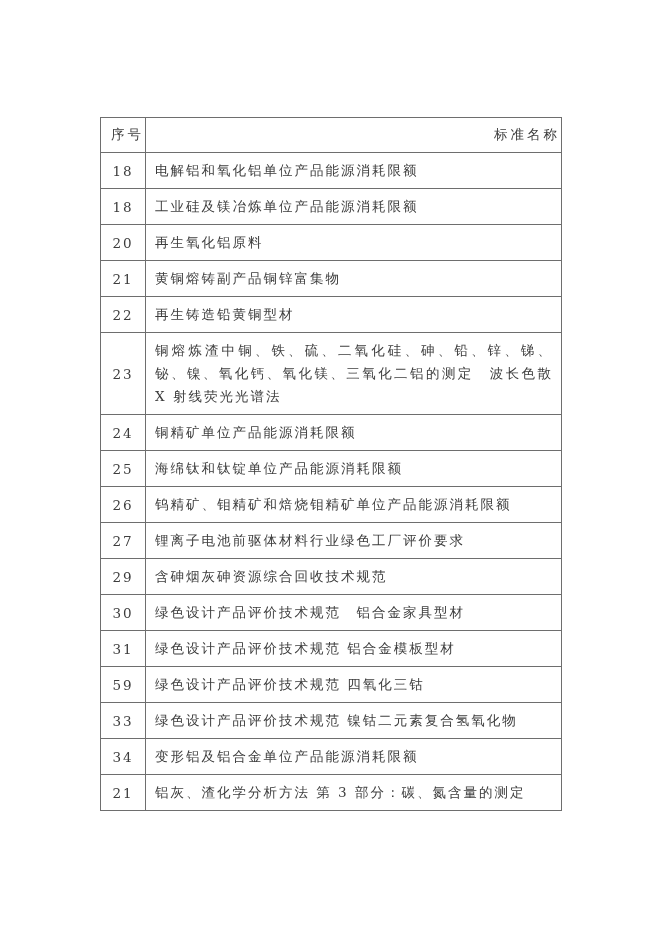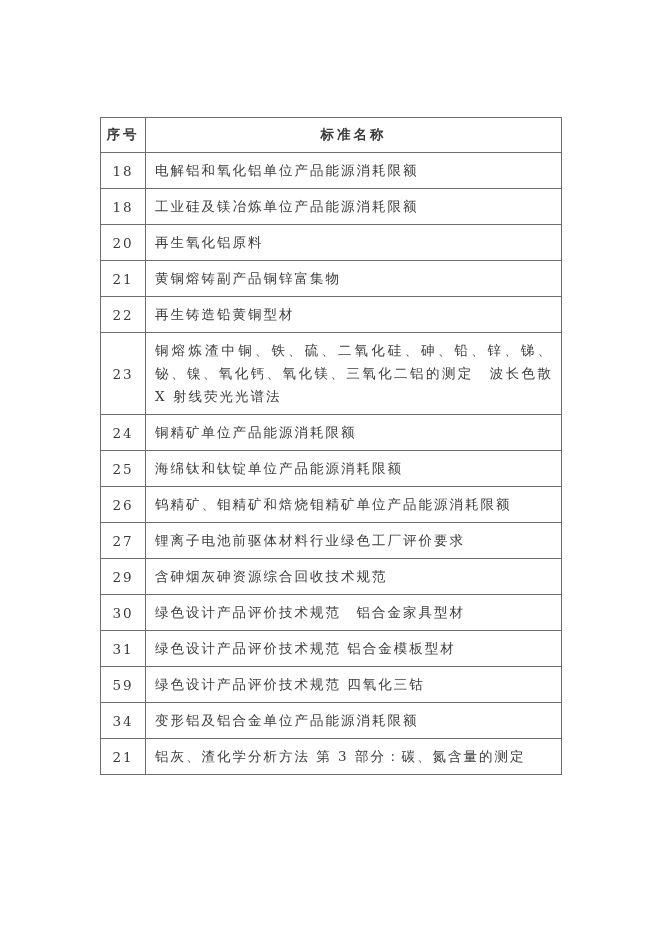--- a/index.html
+++ b/index.html
@@ -30,22 +30,22 @@
   table.standards th,
   table.standards td {
     border: 1px solid var(--border-color, #6e6e6e);
     font-size: 13.5px;
     letter-spacing: 2px;
     vertical-align: middle;
     box-sizing: border-box;
   }
   table.standards th {
     height: 35px;
-    font-weight: bold;
-    text-align: center;
+    font-weight: normal;
+    text-align: right;
     letter-spacing: 3px;
   }
   td.idx {
     height: 35px;
     text-align: center;
     letter-spacing: 0.5px;
     font-size: 13px;
   }
   td.name {
     text-align: justify;
@@ -119,20 +119,24 @@
         </tr>
         <tr>
           <td class="idx">31</td>
           <td class="name">绿色设计产品评价技术规范 铝合金模板型材</td>
         </tr>
         <tr>
           <td class="idx">59</td>
           <td class="name">绿色设计产品评价技术规范 四氧化三钴</td>
         </tr>
         <tr>
+          <td class="idx">33</td>
+          <td class="name">绿色设计产品评价技术规范 镍钴二元素复合氢氧化物</td>
+        </tr>
+        <tr>
           <td class="idx">34</td>
           <td class="name">变形铝及铝合金单位产品能源消耗限额</td>
         </tr>
         <tr>
           <td class="idx">21</td>
           <td class="name">铝灰、渣化学分析方法 第 3 部分：碳、氮含量的测定</td>
         </tr>
       </tbody>
   </table>
 </div>

